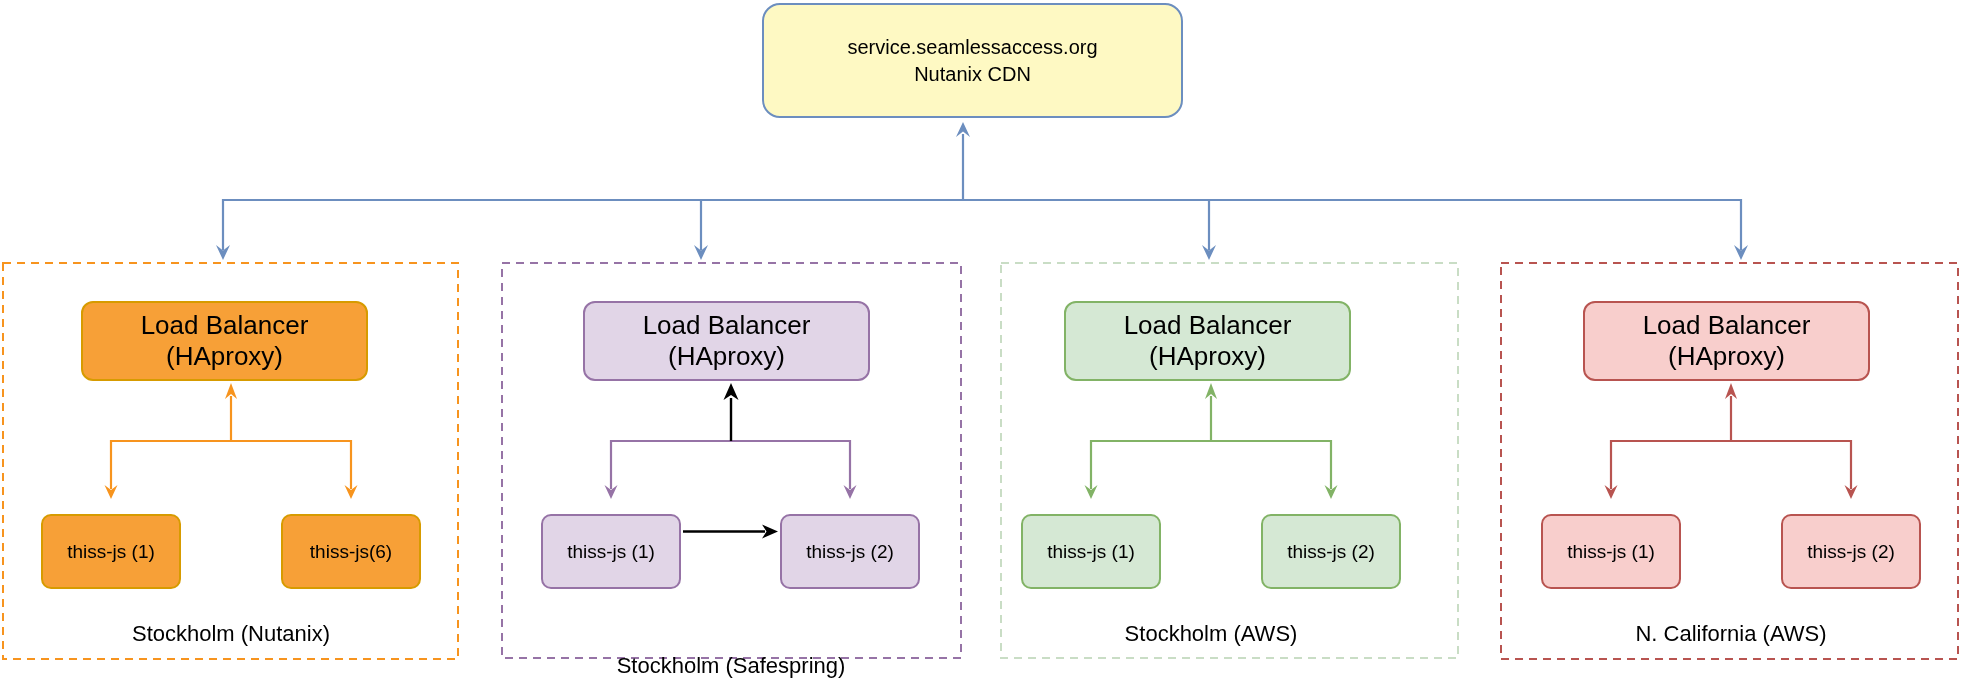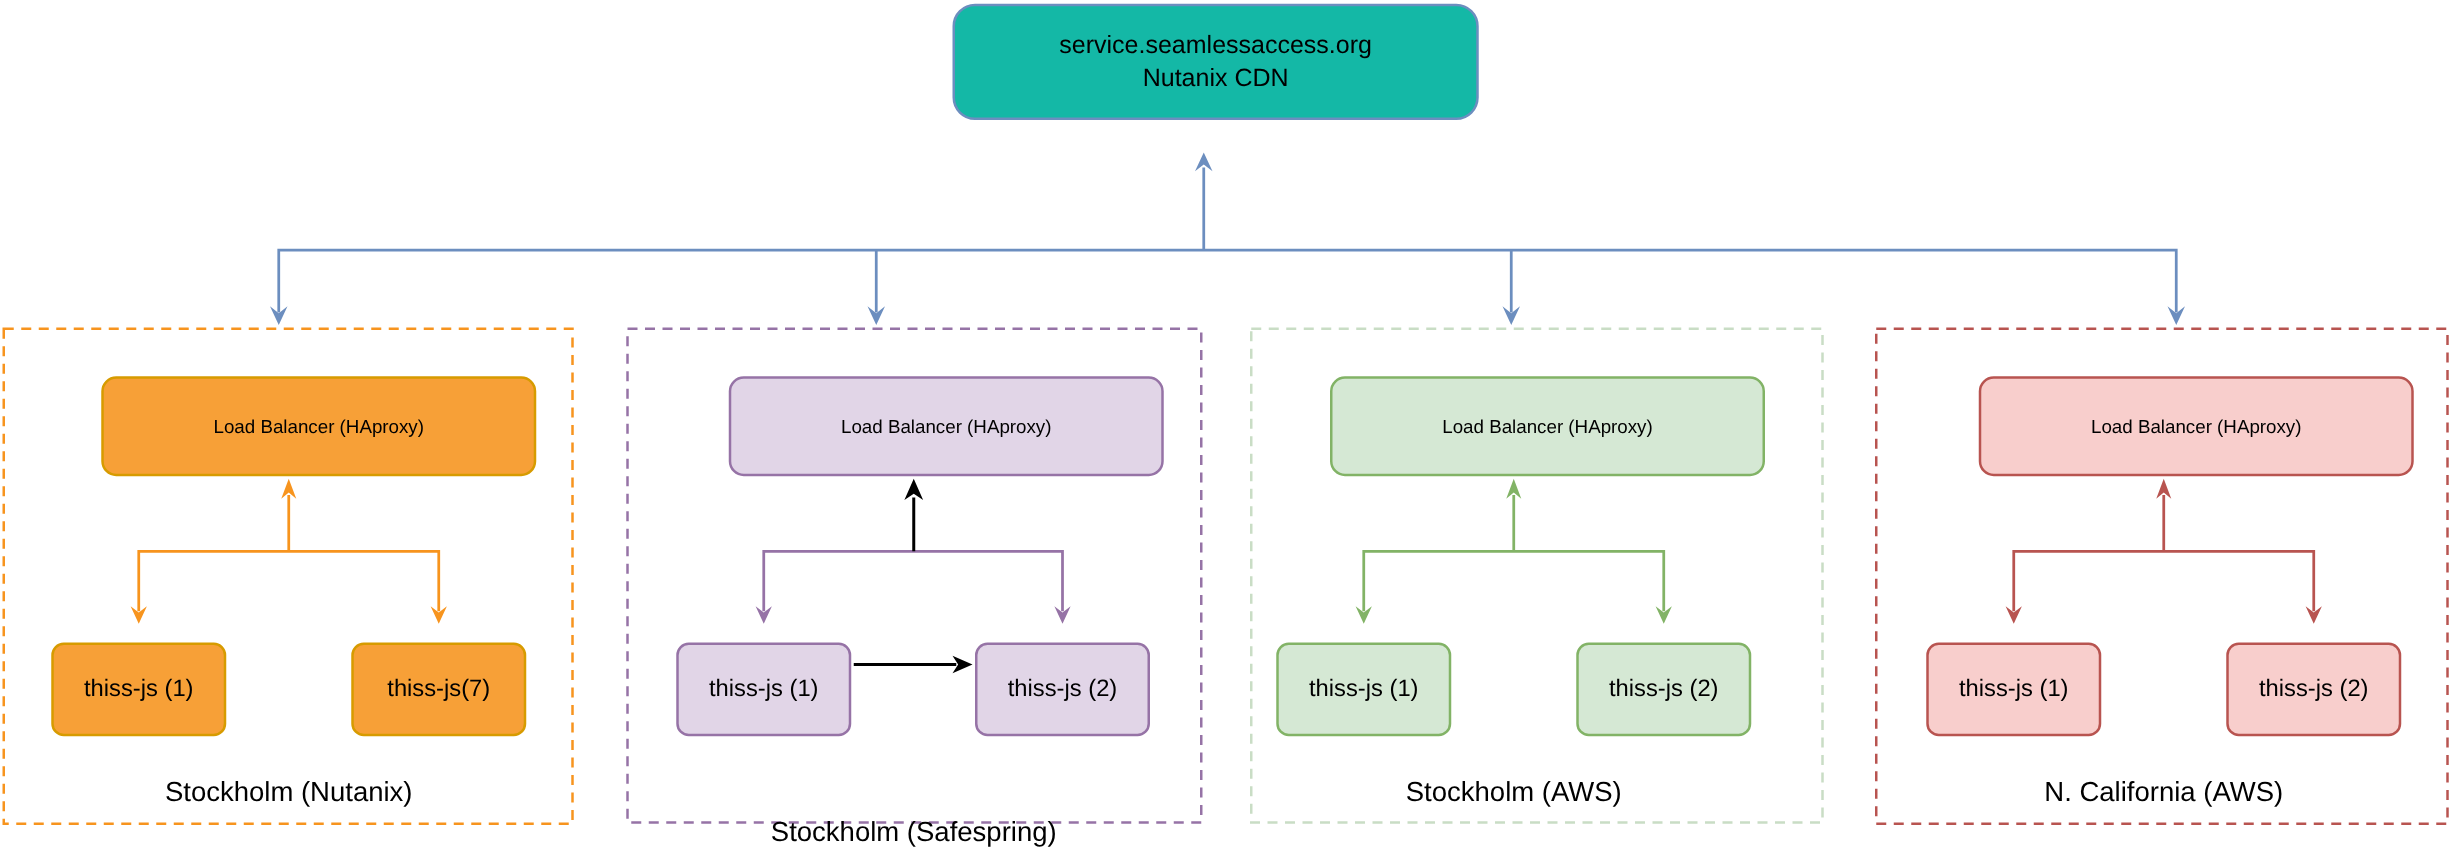--- a/index.html
+++ b/index.html
@@ -13,26 +13,26 @@
   }
   .canvas svg{position:absolute;left:0;top:0;}
   .box{
     position:absolute;
     box-sizing:border-box;
     display:flex;align-items:center;justify-content:center;
     text-align:center;
   }
   
   .cdn-box{
-    left:762px;top:3px;width:421px;height:93px;
-    background:#14b8a6;border:2px solid #6C8EBF;border-radius:18px;
+    left:762px;top:3px;width:421px;height:115px;
+    background:#fef9c3;border:2px solid #6C8EBF;border-radius:18px;
     flex-direction:column;font-size:20px;line-height:27px;
   }
   
-  .lb-box{top:301px;width:348px;height:80px;border-radius:12px;font-size:15px;border:2px solid;}
+  .lb-box{top:301px;width:287px;height:80px;border-radius:12px;font-size:26px;border:2px solid;}
   .lb-c1{left:81px;background:#F7A037;border-color:#D79B00;}
   .lb-c2{left:583px;background:#E1D5E7;border-color:#9673A6;}
   .lb-c3{left:1064px;background:#D5E8D4;border-color:#82B366;}
   .lb-c4{left:1583px;background:#F8CECC;border-color:#B85450;}
   
   .node-box{top:514px;width:140px;height:75px;border-radius:10px;font-size:19px;border:2px solid;}
   .n-c1{background:#F7A037;border-color:#D79B00;}
   .n-c2{background:#E1D5E7;border-color:#9673A6;}
   .n-c3{background:#D5E8D4;border-color:#82B366;}
   .n-c4{background:#F8CECC;border-color:#B85450;}
@@ -125,21 +125,21 @@
     </g>
   </svg>
 
   <div class="box cdn-box">
     <div>service.seamlessaccess.org</div>
     <div>Nutanix CDN</div>
   </div>
 
   <div class="box lb-box lb-c1">Load Balancer (HAproxy)</div>
   <div class="box node-box n-c1" style="left:41px;">thiss-js (1)</div>
-  <div class="box node-box n-c1" style="left:281px;">thiss-js(7)</div>
+  <div class="box node-box n-c1" style="left:281px;">thiss-js(6)</div>
   <div class="cluster-label" style="left:81px;">Stockholm (Nutanix)</div>
 
   <div class="box lb-box lb-c2">Load Balancer (HAproxy)</div>
   <div class="box node-box n-c2" style="left:541px;">thiss-js (1)</div>
   <div class="box node-box n-c2" style="left:780px;">thiss-js (2)</div>
   <div class="cluster-label" style="left:581px;margin-top:32px;">Stockholm (Safespring)</div>
 
   <div class="box lb-box lb-c3">Load Balancer (HAproxy)</div>
   <div class="box node-box n-c3" style="left:1021px;">thiss-js (1)</div>
   <div class="box node-box n-c3" style="left:1261px;">thiss-js (2)</div>

